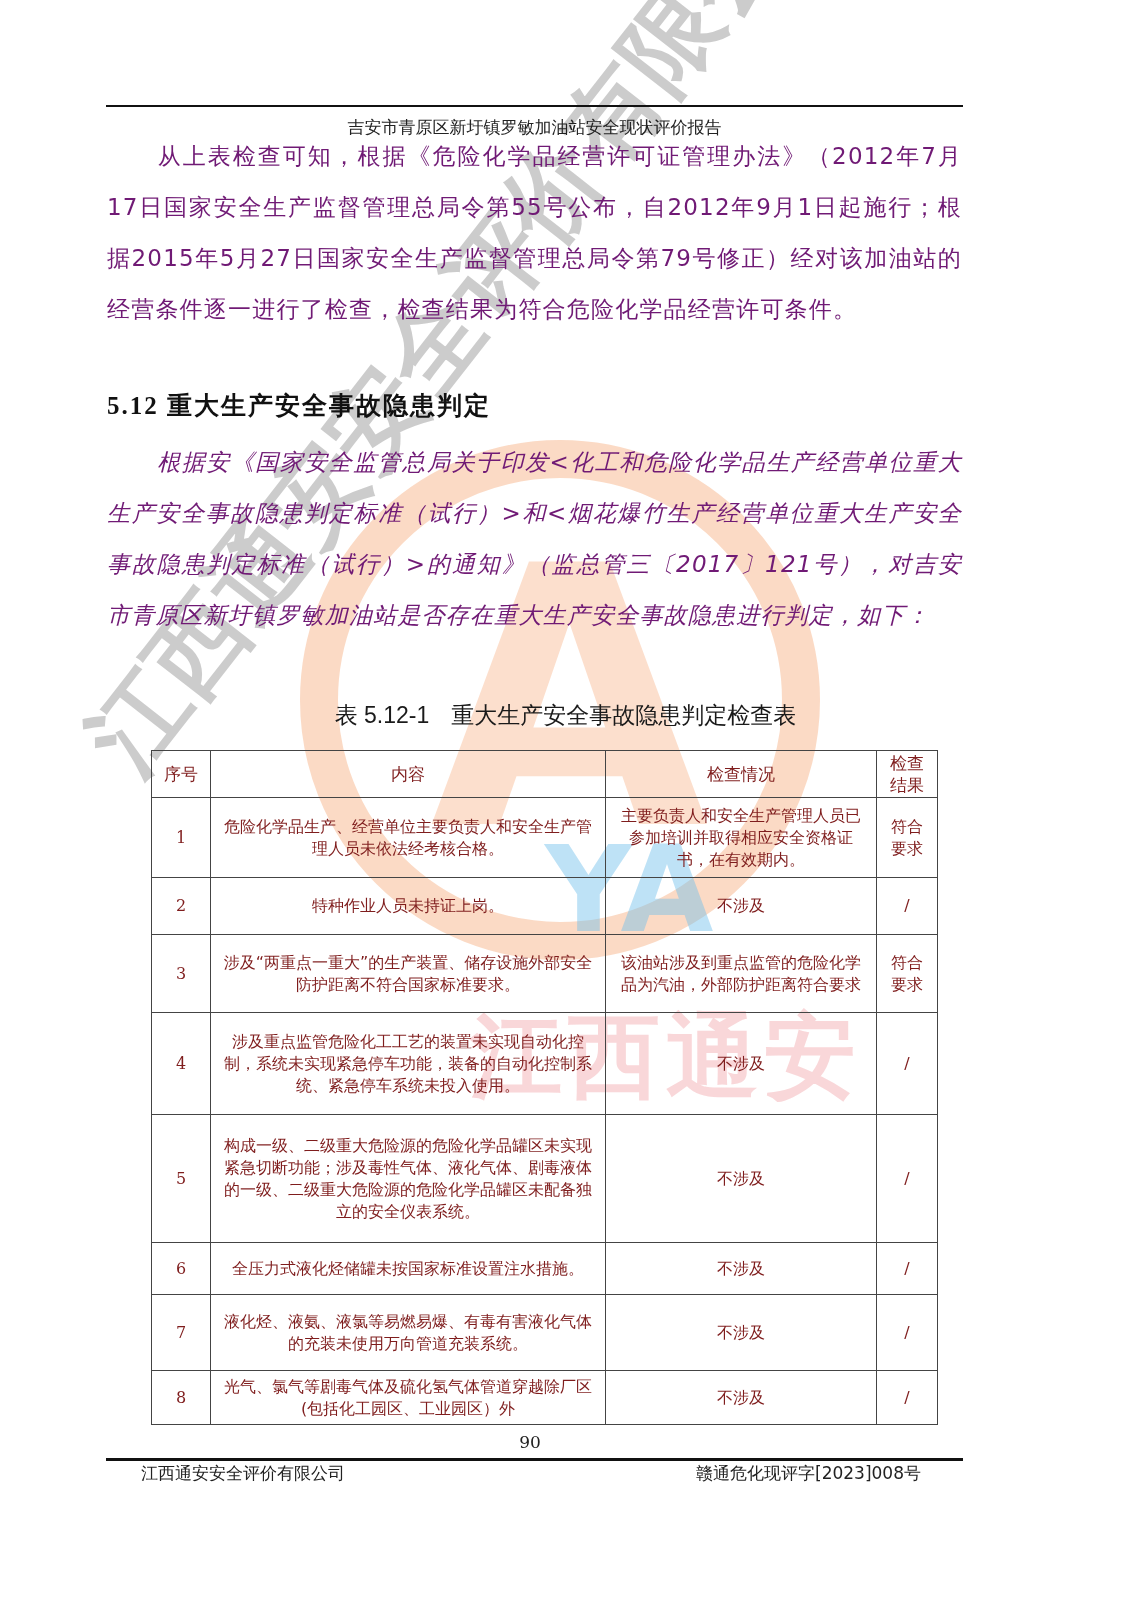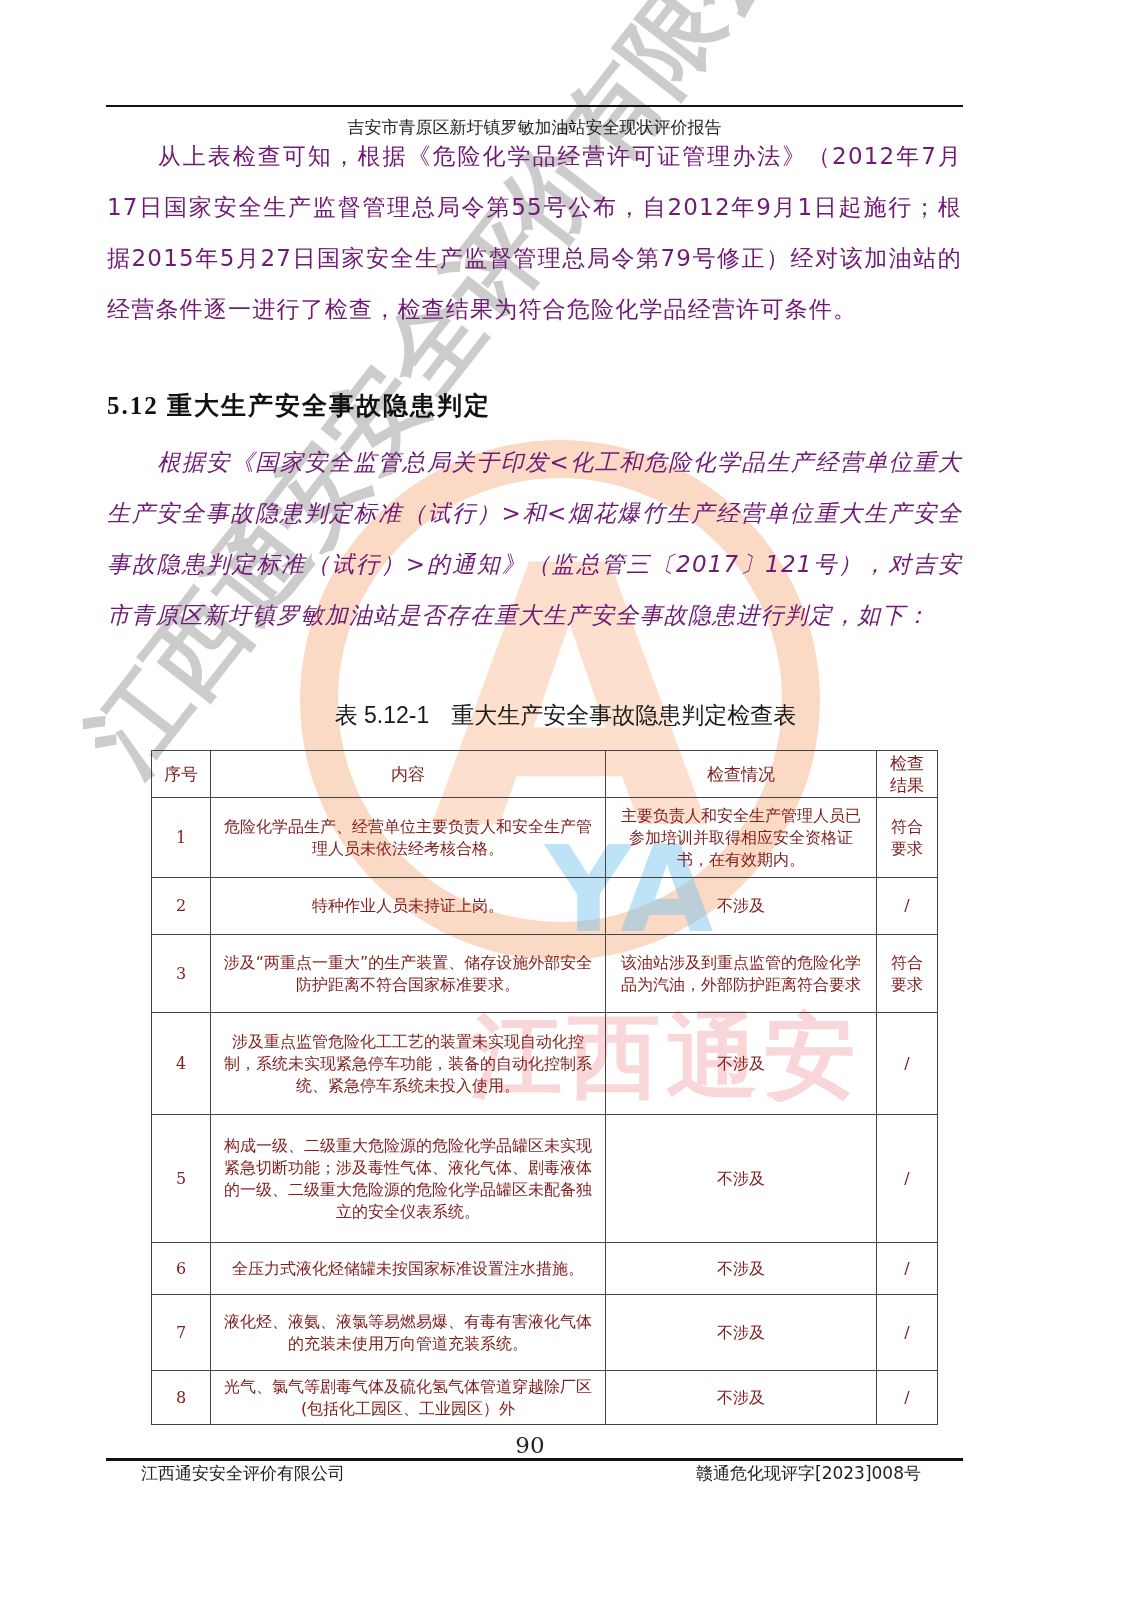--- a/index.html
+++ b/index.html
@@ -44,21 +44,21 @@
     table.check-table th, table.check-table td {
       border: 1px solid #444; text-align: center; vertical-align: middle;
       padding: 0 10px; line-height: 22px; font-weight: normal;
     }
     table.check-table th { height: 46px; font-size: 17px; }
     col.c1 { width: 59px; } col.c2 { width: 395px; } col.c3 { width: 271px; } col.c4 { width: 61px; }
     td.num { font-family: "DejaVu Serif", "Liberation Serif", serif; font-size: 16px; padding: 0; }
     td.result, th.result { padding: 0 4px; }
     .page-number {
       position: absolute; left: 0; width: 1060px; top: 1432px; text-align: center;
-      font-size: 23px; font-family: "DejaVu Serif", "Liberation Serif", serif; color: #222;
+      font-size: 17px; font-family: "DejaVu Serif", "Liberation Serif", serif; color: #222;
     }
     .footer-rule {
       position: absolute; left: 106px; top: 1458px; width: 857px; height: 3px; background: #111;
     }
     .footer-left {
       position: absolute; left: 141px; top: 1462px; font-size: 17px; color: #222;
       font-family: "DejaVu Sans", "Liberation Sans", sans-serif;
     }
     .footer-right {
       position: absolute; right: 210px; top: 1462px; font-size: 17px; color: #222;

